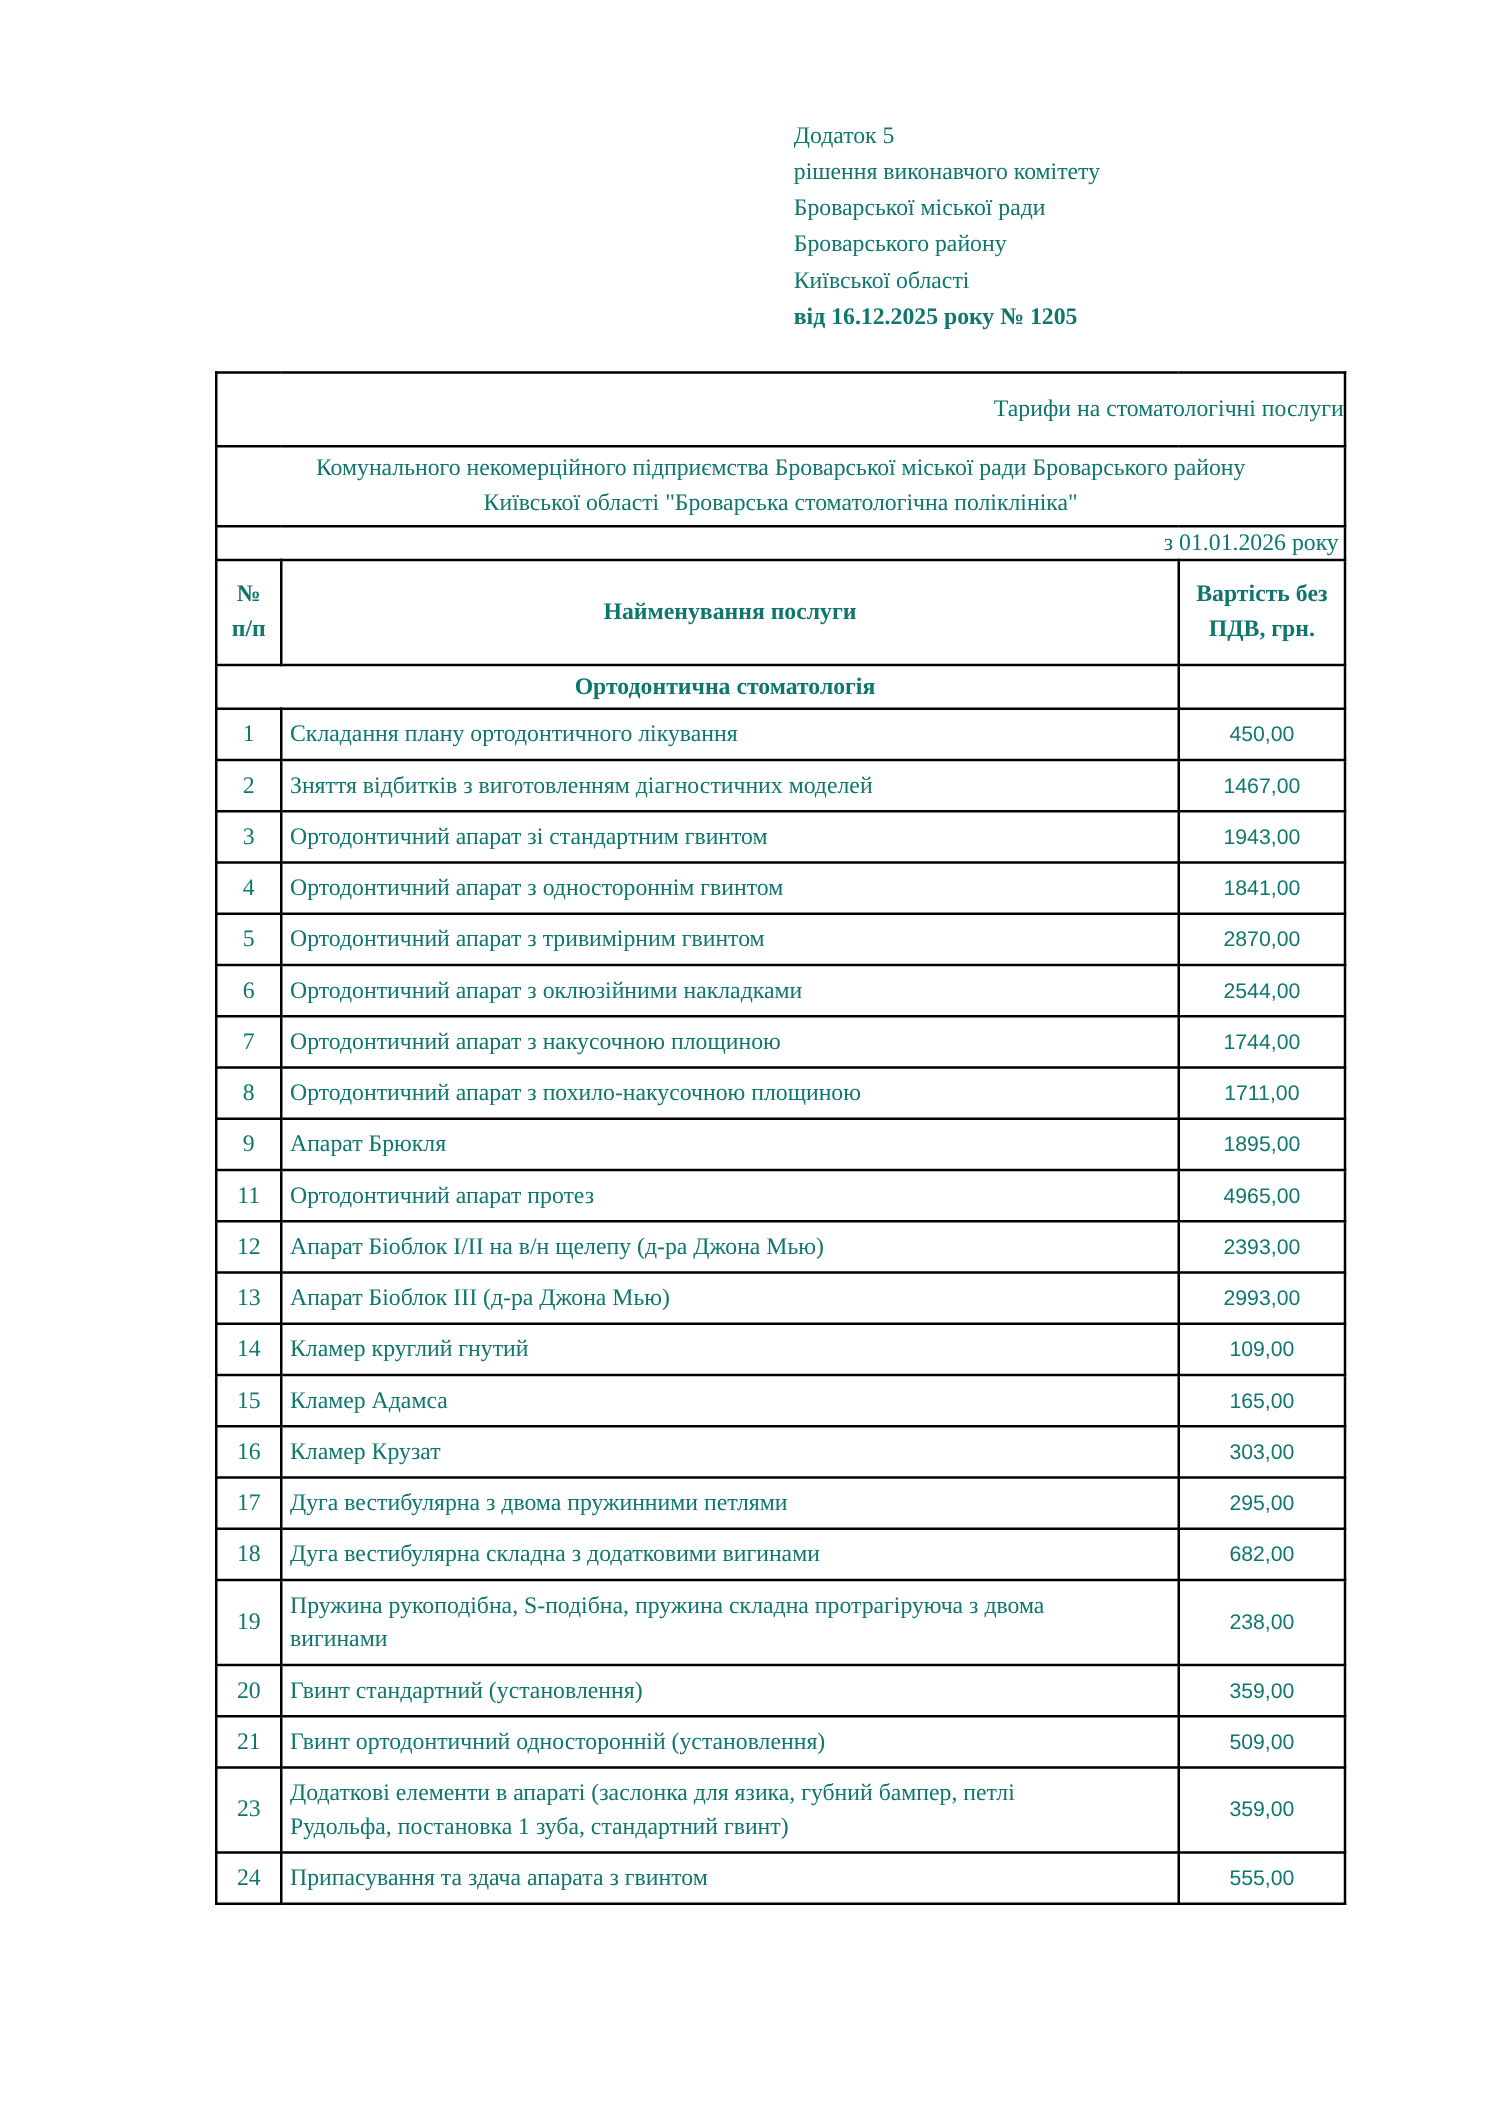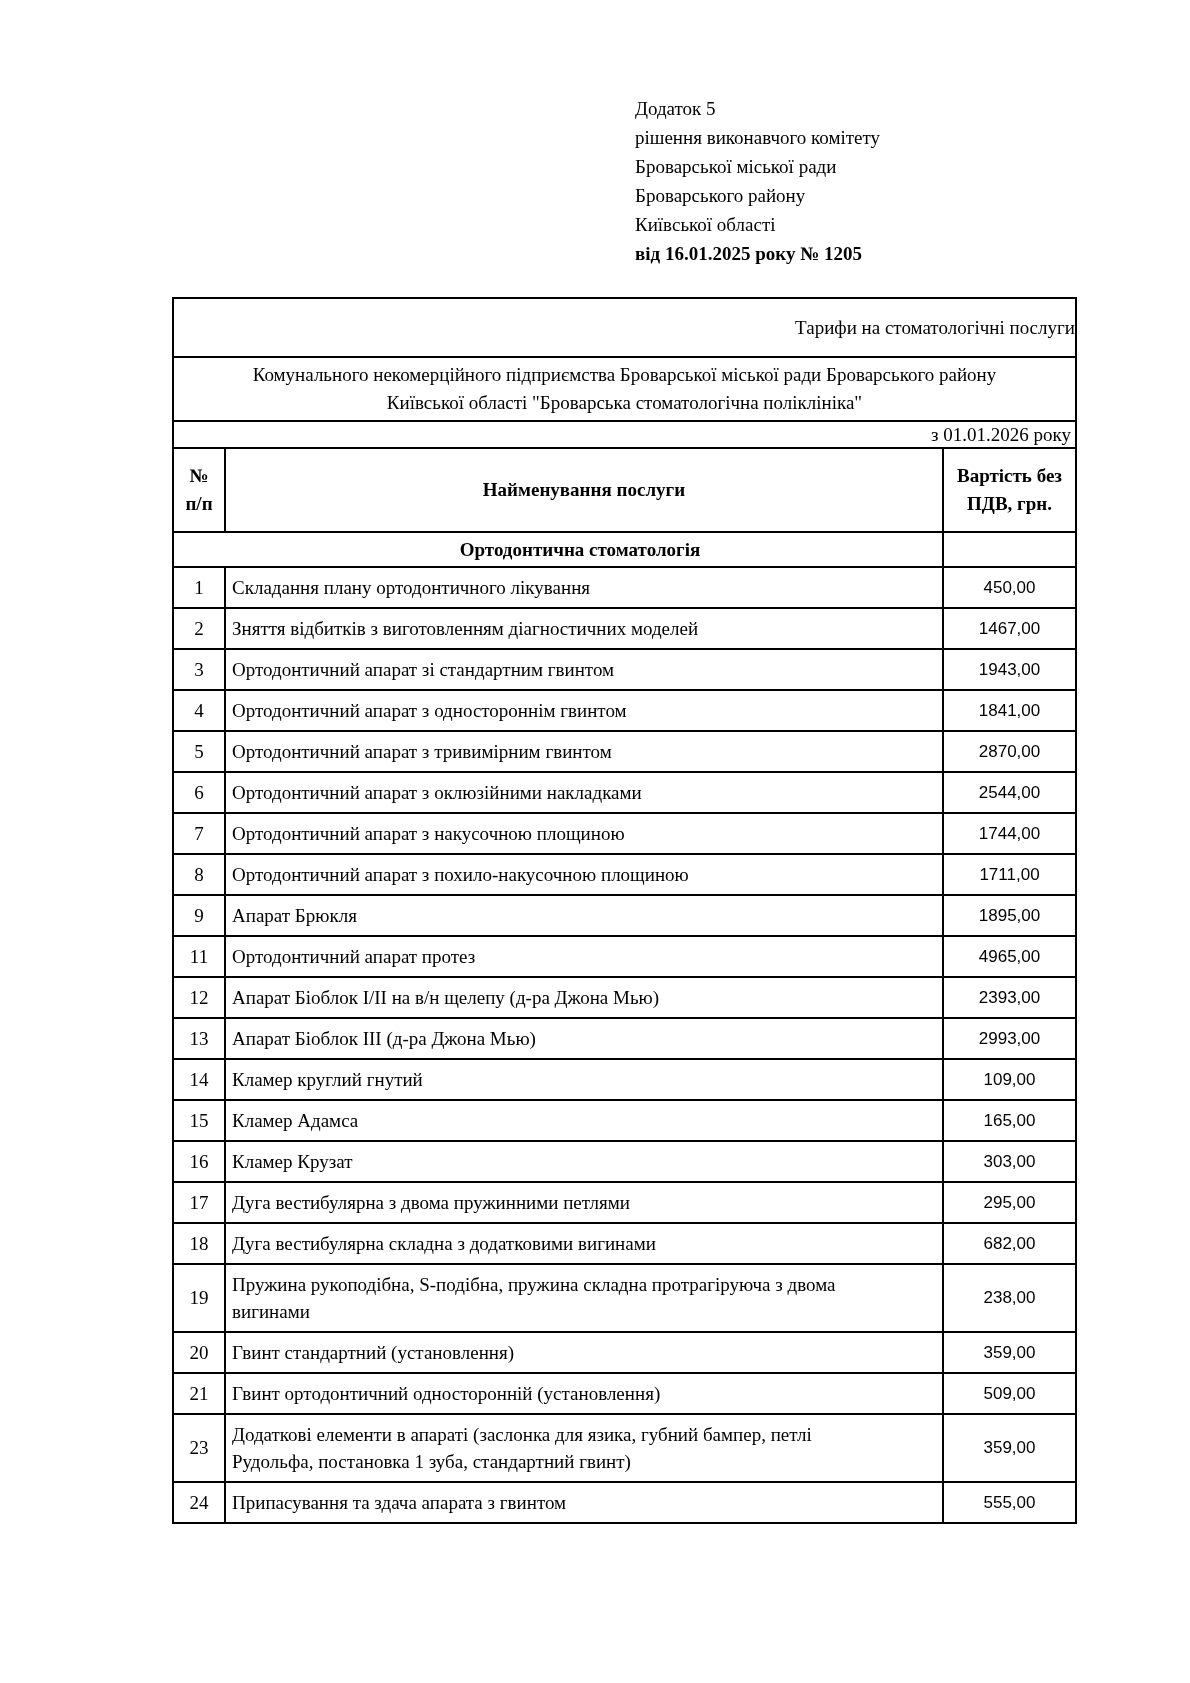--- a/index.html
+++ b/index.html
@@ -1,21 +1,21 @@
 <!DOCTYPE html>
 <html><head>
 <meta charset="utf-8">
 <style>
   html, body { margin: 0; padding: 0; background: #ffffff; }
   .page {
     position: relative;
     width: 1132px;
     height: 1683px;
     background: #ffffff;
-    color: #000000;
+    color: #0f766e;
     font-family: "Liberation Serif", serif;
     overflow: hidden;
     border-radius: 22px;
   }
   .doc-header {
     position: absolute;
     left: 635px;
     top: 94px;
     font-size: 19px;
     line-height: 29px;
@@ -92,21 +92,21 @@
 <body>
 
 <div class="page">
 
   <div class="doc-header">
       <div class="line">Додаток 5</div>
       <div class="line">рішення виконавчого комітету</div>
       <div class="line">Броварської міської ради</div>
       <div class="line">Броварського району</div>
       <div class="line">Київської області</div>
-      <div class="line bold">від 16.01.2025 року № 1205</div>
+      <div class="line bold">від 16.12.2025 року № 1205</div>
     </div>
 
   <div class="table-wrap">
     <table class="tariff">
       <colgroup>
         <col style="width:52px">
         <col style="width:718px">
         <col style="width:133px">
       </colgroup>
       <tbody>

